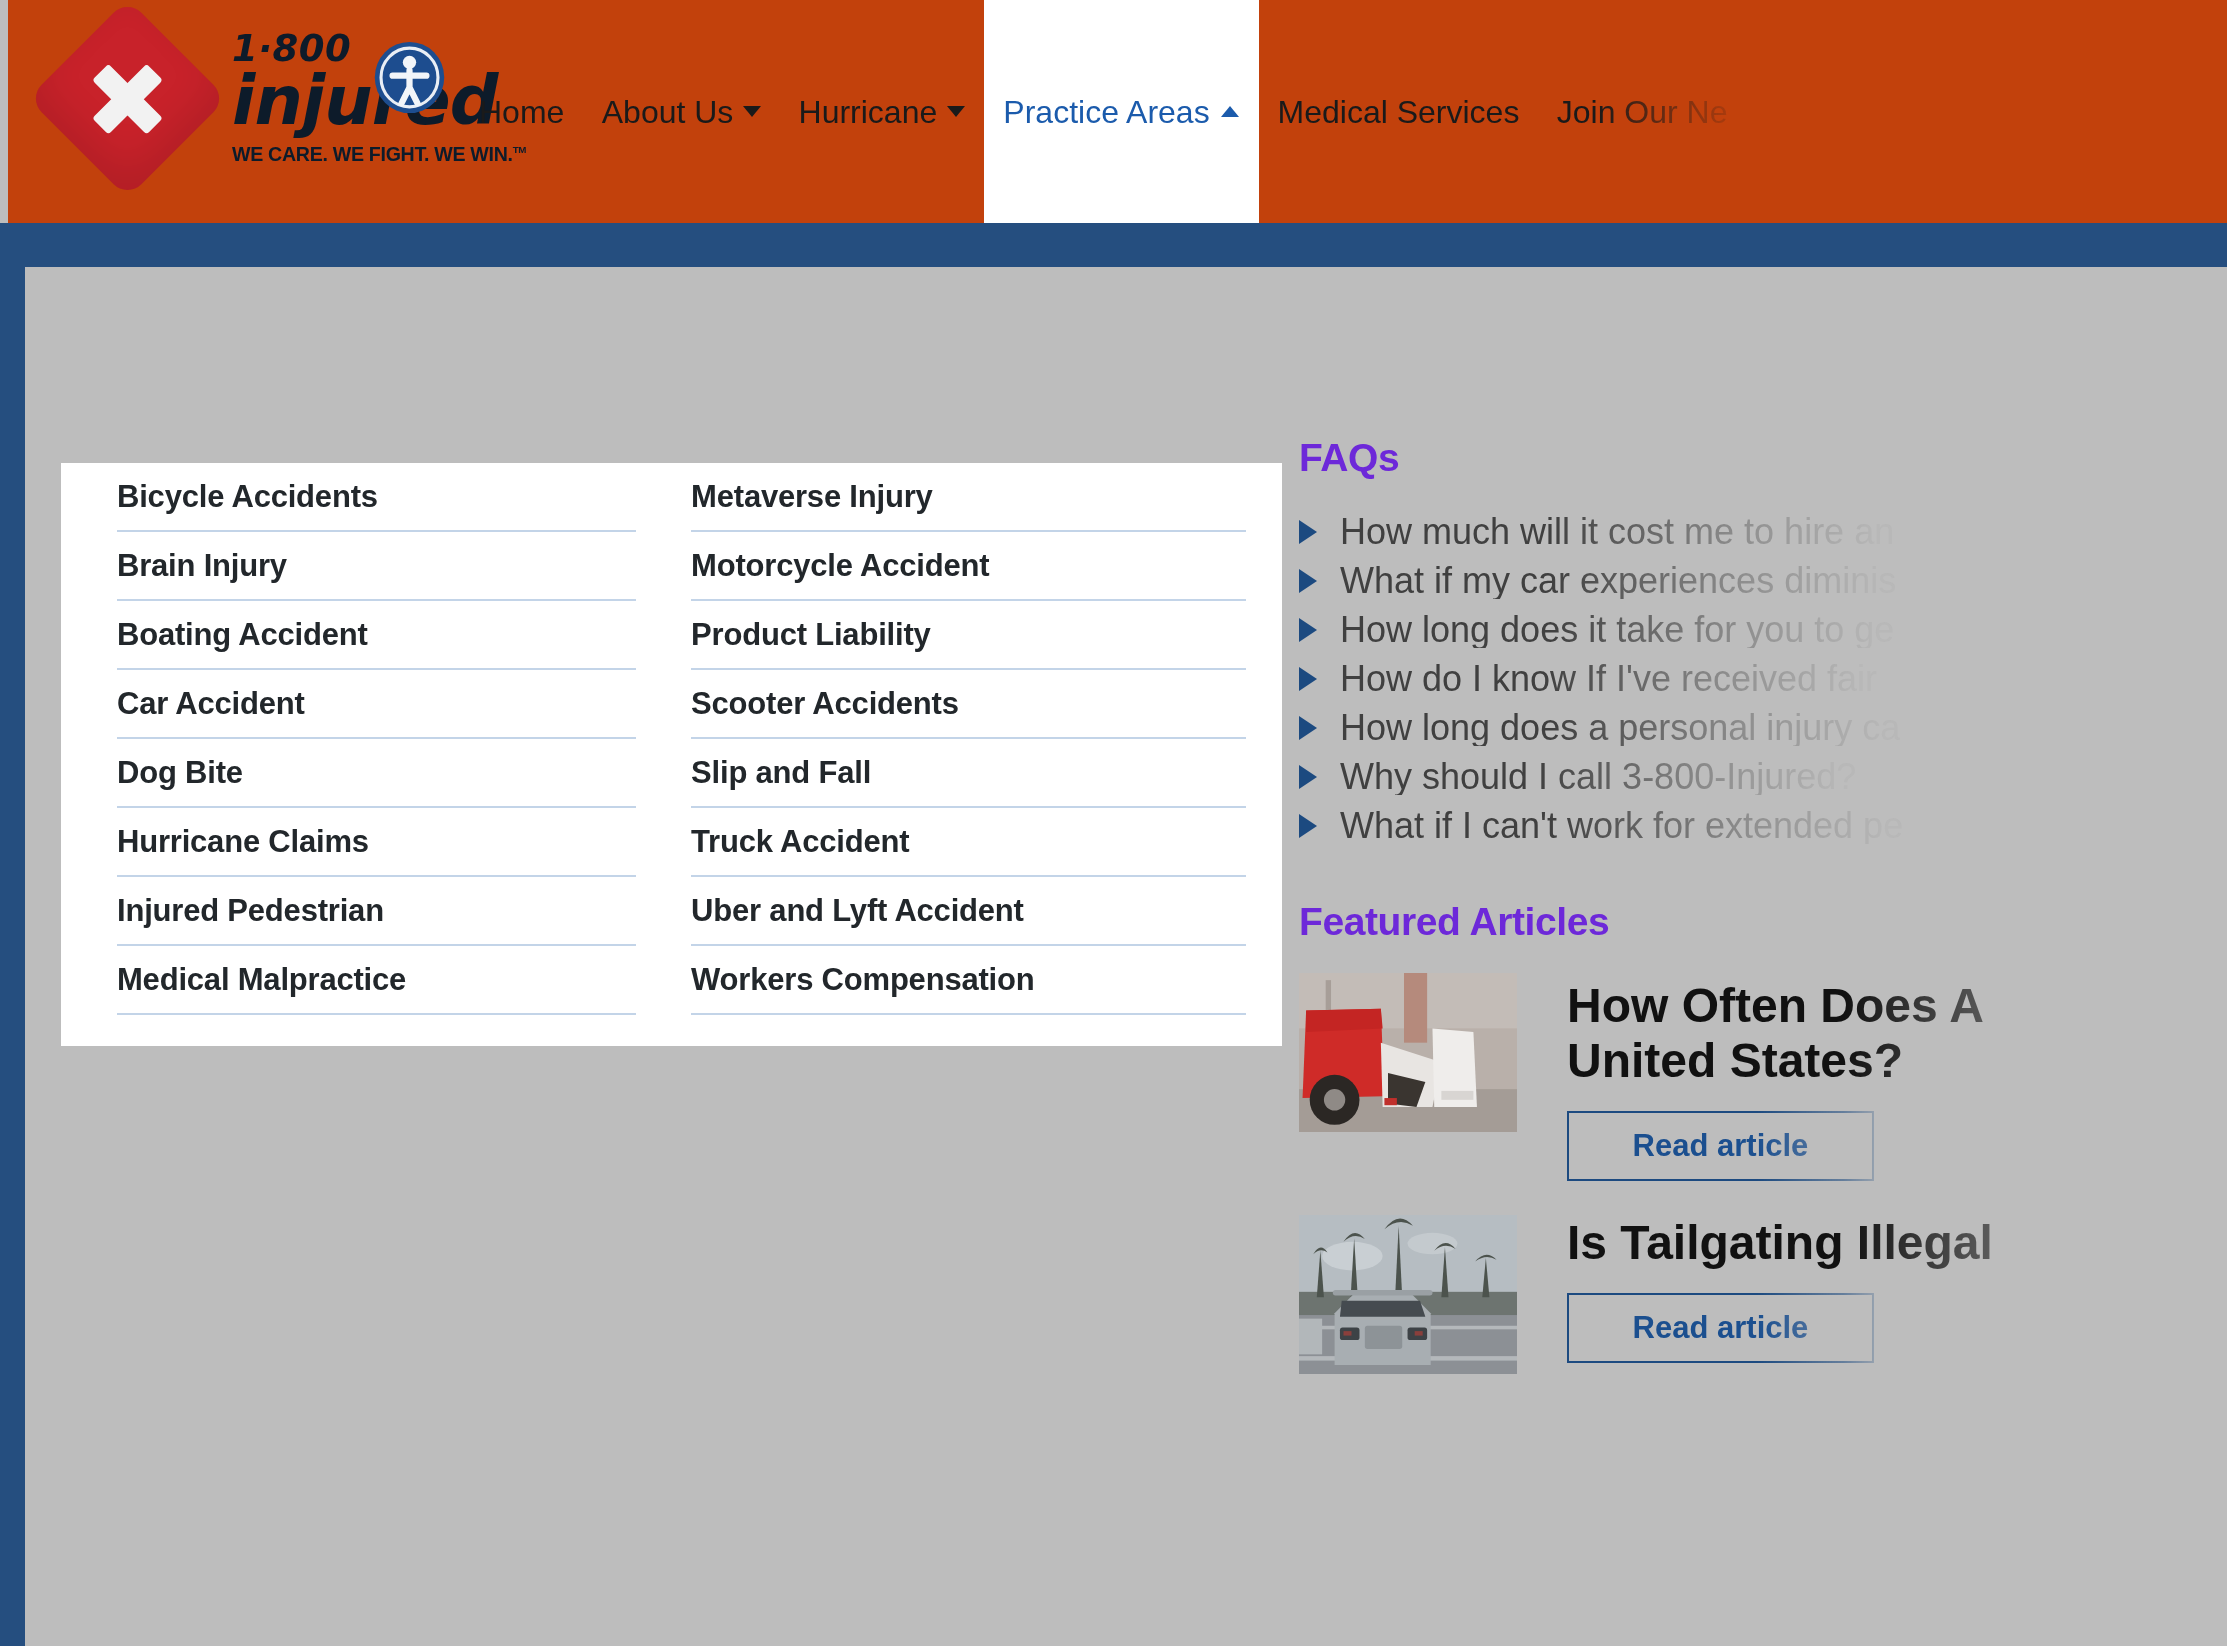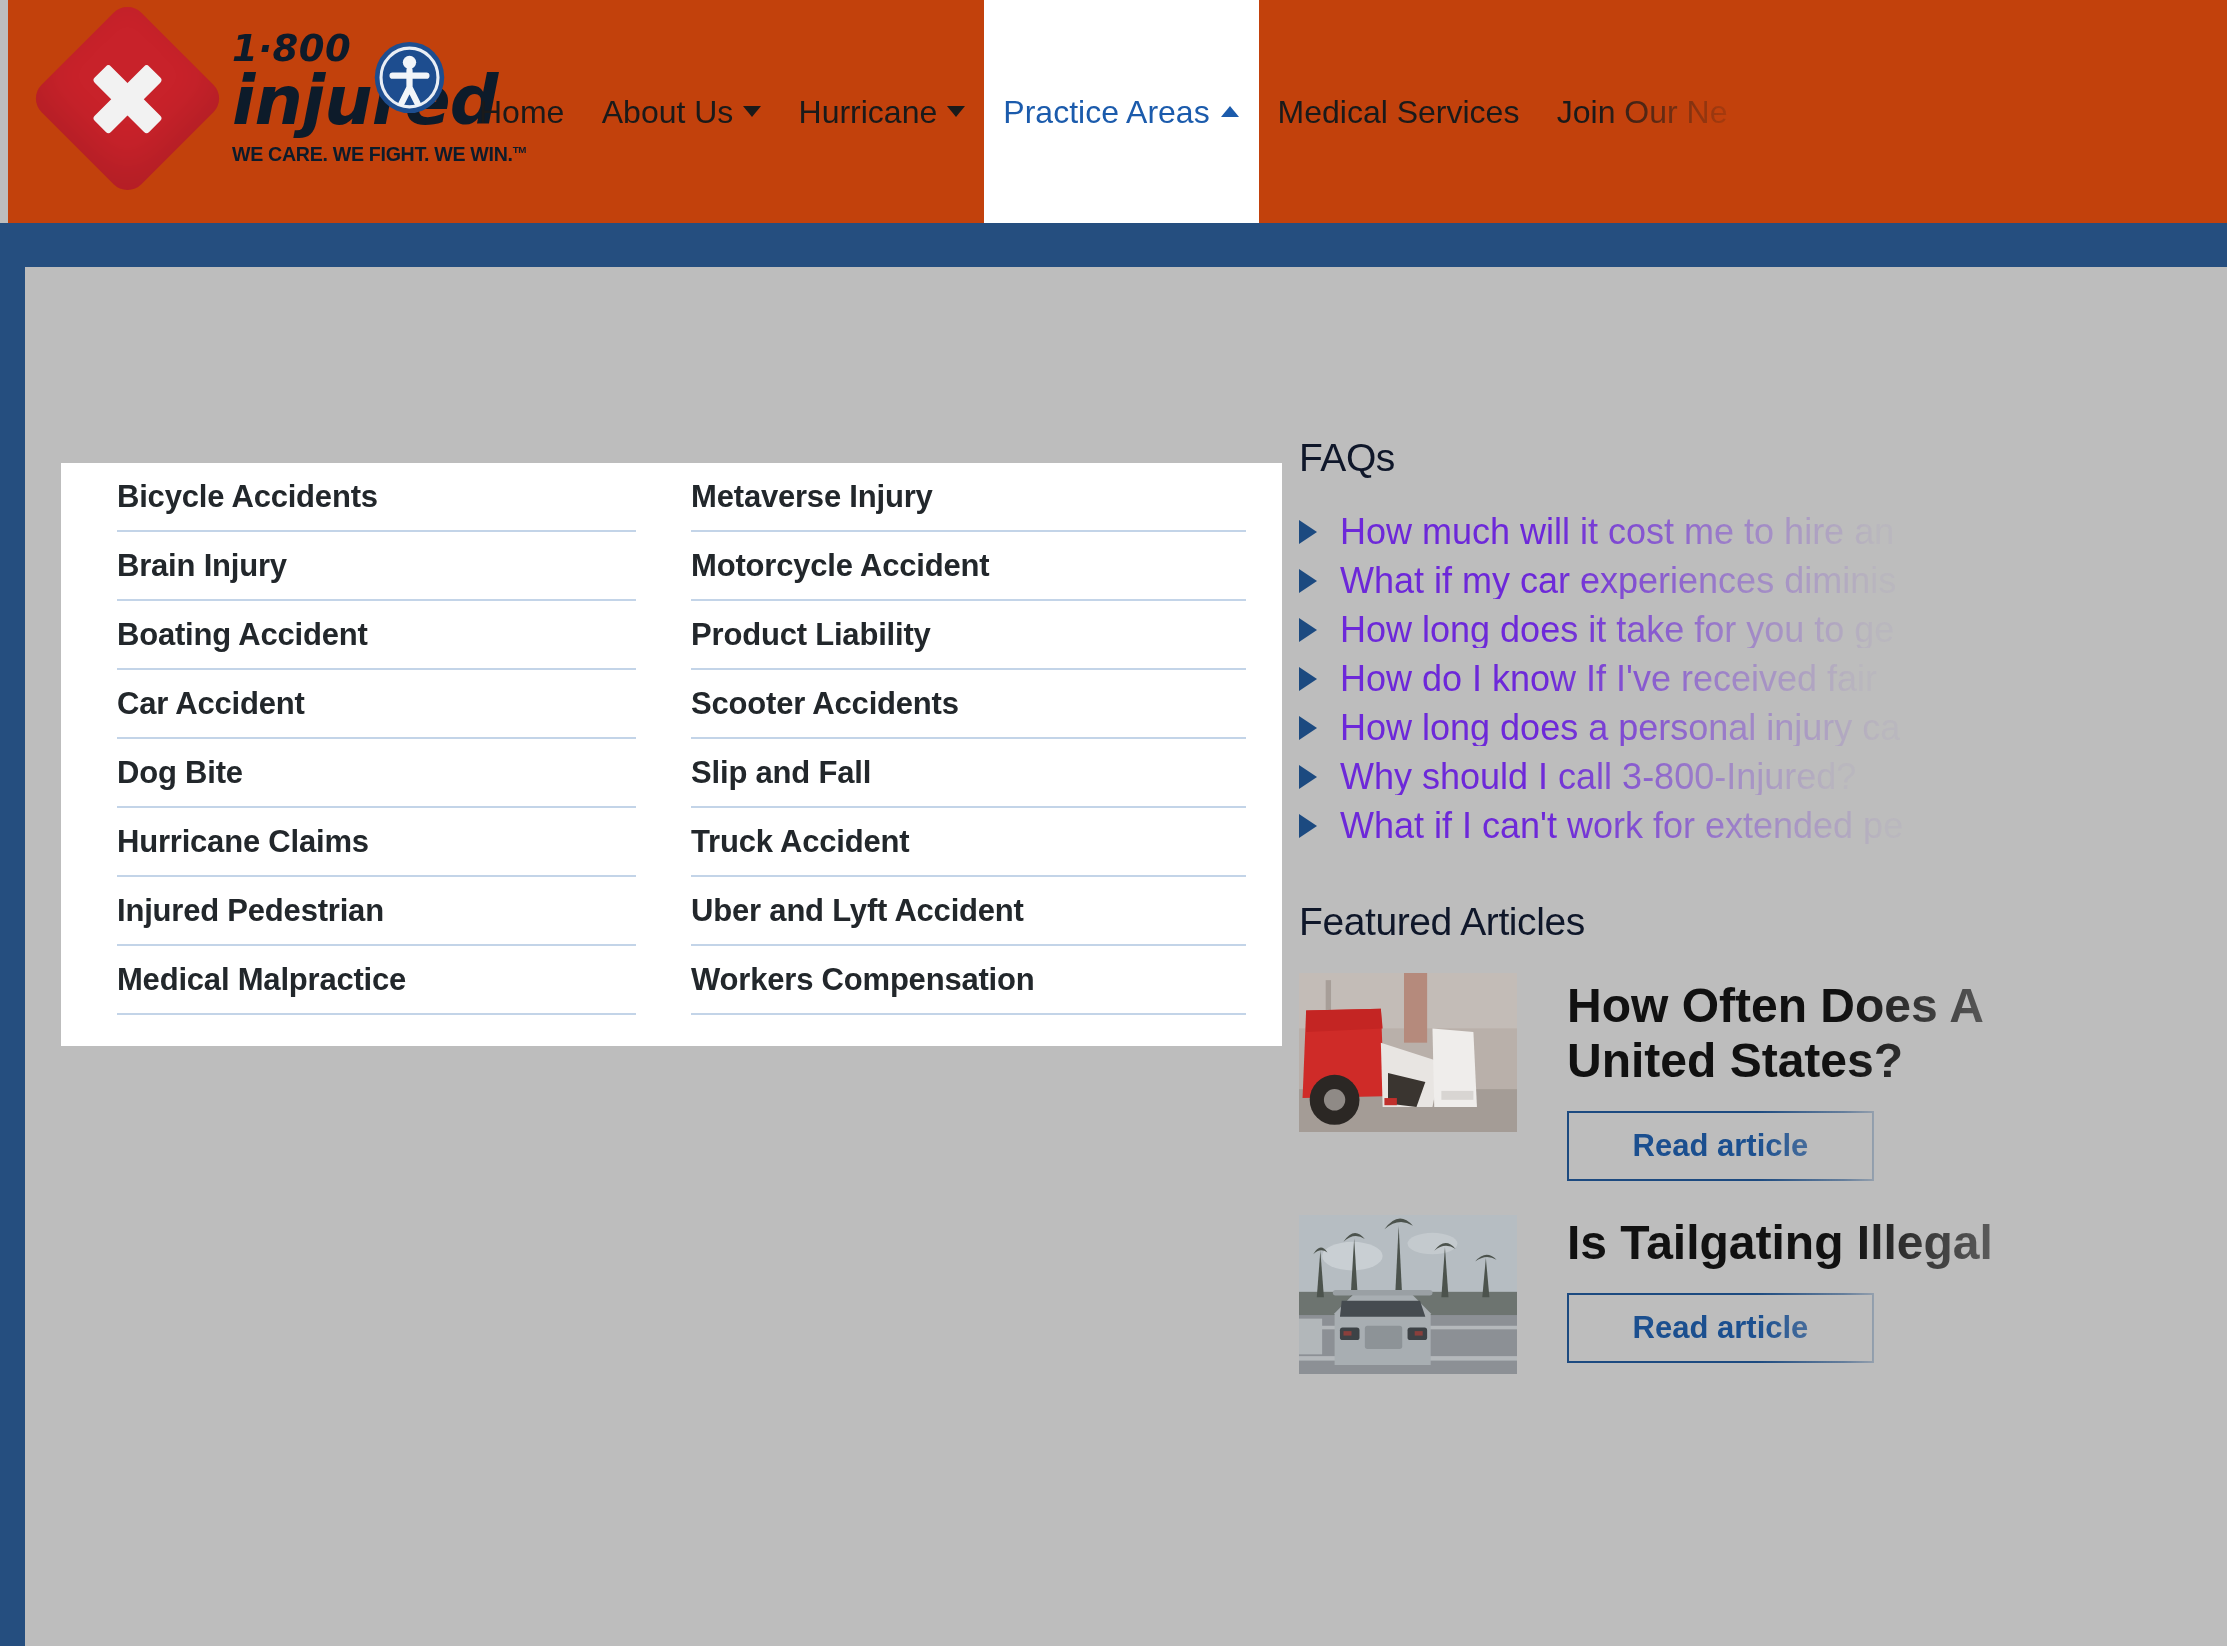--- a/index.html
+++ b/index.html
@@ -164,40 +164,40 @@
     letter-spacing: -0.2px;
   }
 
   
   .right-col {
     position: absolute; left: 1274px; top: 169px;
     width: 929px;
     overflow: hidden;
   }
   .sec-title {
-    font-size: 39px; font-weight: 400;
-    color: #0f172a;
+    font-size: 39px; font-weight: 700;
+    color: #6d28d9;
     letter-spacing: -0.4px;
   }
   .faq-list { margin-top: 27px; }
   .faq-row {
     display: flex; align-items: center;
     height: 49px;
     white-space: nowrap;
   }
   .faq-arrow {
     flex: 0 0 auto;
     width: 0; height: 0;
     margin-right: 23px;
     border-top: 12.5px solid transparent;
     border-bottom: 12.5px solid transparent;
     border-left: 18px solid #1c4a80;
   }
   .faq-text {
-    font-size: 36px; color: #6d28d9;
+    font-size: 36px; color: #404040;
     line-height: 1;
     -webkit-mask-image: linear-gradient(to right, #000 0%, #000 38%, rgba(0,0,0,0.38) 72%, rgba(0,0,0,0.04) 97%);
     mask-image: linear-gradient(to right, #000 0%, #000 38%, rgba(0,0,0,0.38) 72%, rgba(0,0,0,0.04) 97%);
   }
 
   .articles-title { margin-top: 50px; }
   .article {
     display: flex;
     margin-top: 28.5px;
   }

